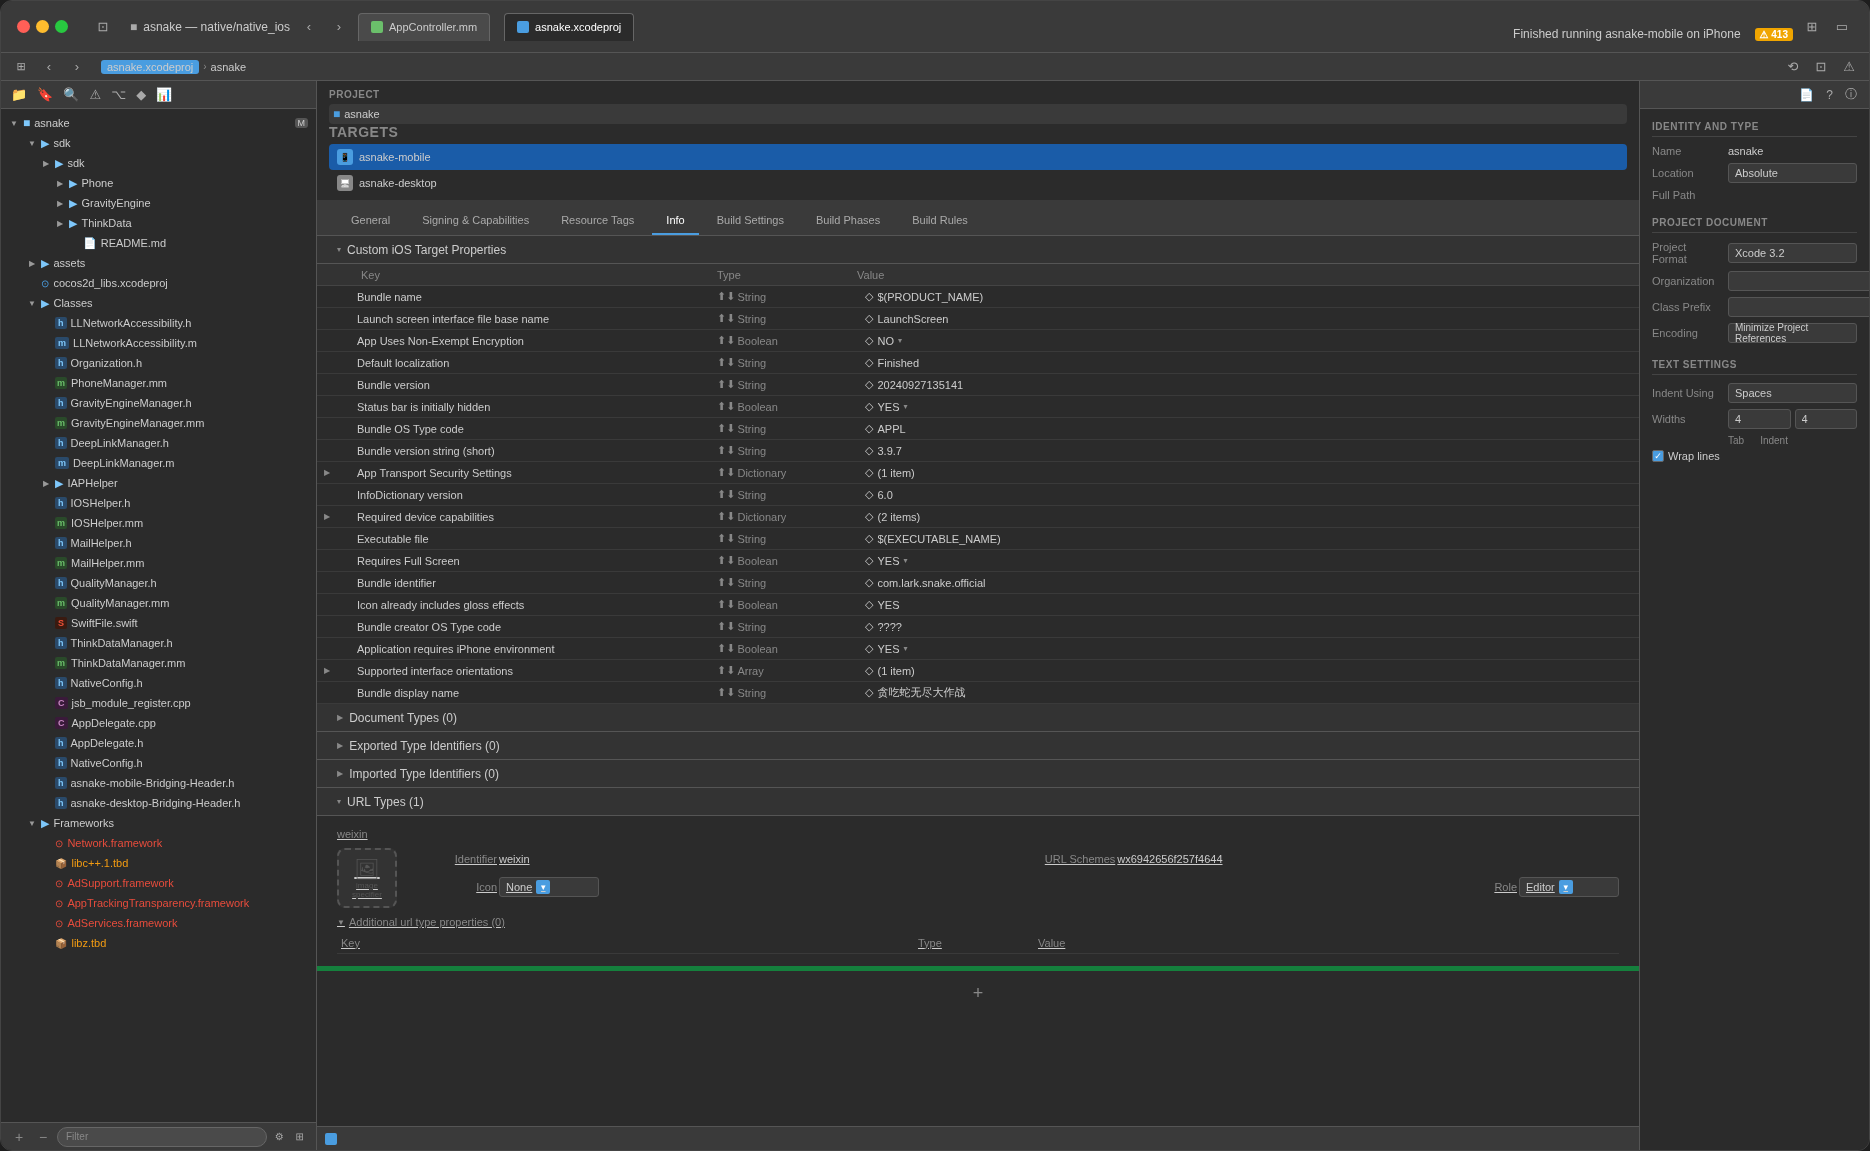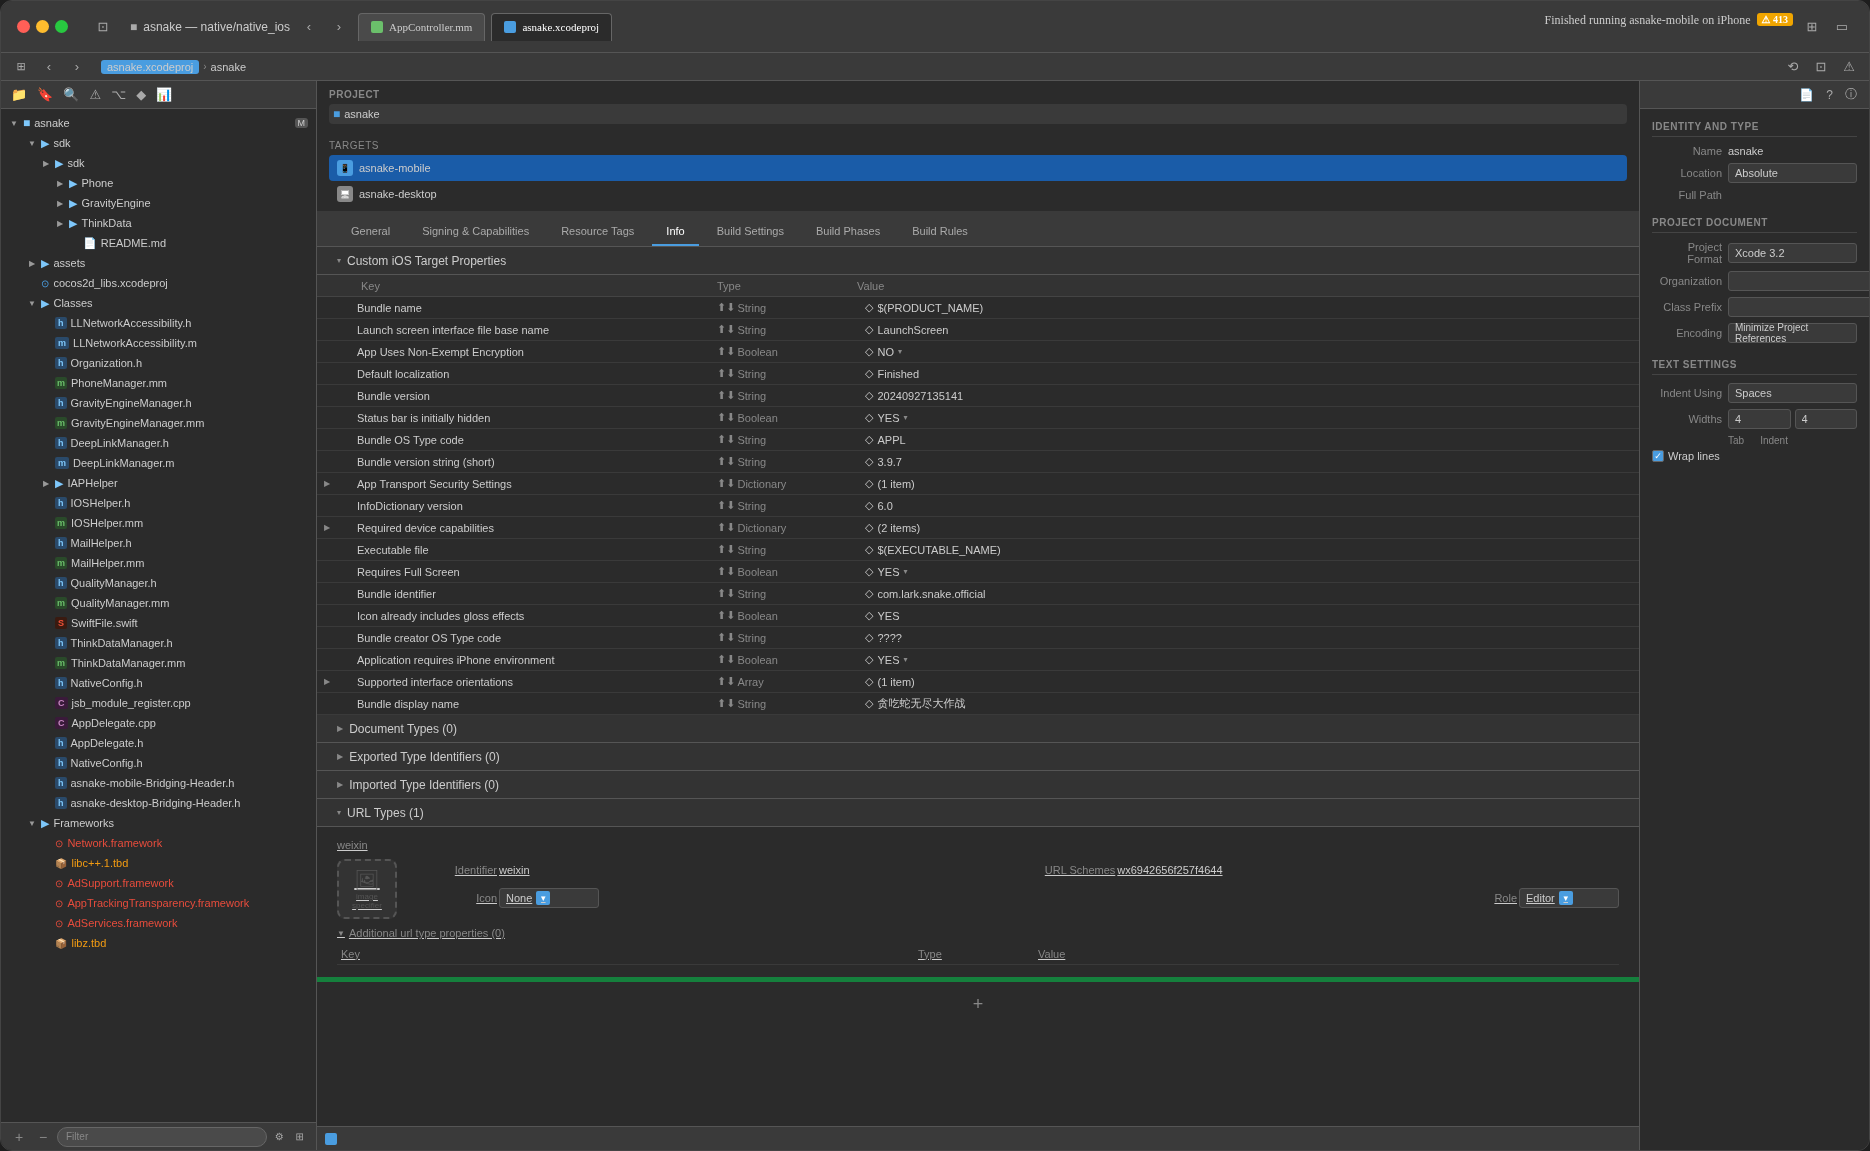--- a/index.html
+++ b/index.html
@@ -67,24 +67,23 @@
       display: flex;
       align-items: center;
       justify-content: center;
       font-size: 13px;
       border-radius: 4px;
     }
 
     .title-bar-center {
       flex: 1;
       display: flex;
-      align-items: flex-start;
+      align-items: flex-end;
       justify-content: center;
-      gap: 6px;
-      font-family: Liberation Serif, serif;
+      gap: 14px;
     }
 
     .status-text {
       font-size: 12px;
       color: #ccc;
     }
 
     .warning-badge {
       background: #f0a500;
       color: white;
@@ -465,21 +464,20 @@
       display: flex;
       align-items: center;
       margin-bottom: 6px;
       gap: 6px;
     }
 
     .rp-label {
       font-size: 11px;
       color: #888;
       width: 70px;
-      text-align: right;
       flex-shrink: 0;
     }
 
     .rp-value {
       font-size: 11px;
       color: #ccc;
       flex: 1;
     }
 
     .rp-input {
@@ -973,21 +971,21 @@
     <div class="editor-area">
 
       <div style="display:flex;height:100%;flex-direction:column;">
 
         <div style="padding:8px 12px 4px 12px;background:#2b2b2b;flex-shrink:0;">
           <div style="font-size:10px;font-weight:600;color:#888;text-transform:uppercase;letter-spacing:0.5px;margin-bottom:4px;">PROJECT</div>
           <div class="tree-item" style="padding:0 4px;background:#3a3a3a;border-radius:4px;">
             <span style="font-size:12px;color:#4a9de0;">■</span>
             <span>asnake</span>
           </div>
-          <div style="font-size:10px;font-weight:400;color:#888;text-transform:uppercase;letter-spacing:0.5px;margin-top:16px;margin-bottom:4px;">TARGETS</div>
+          <div style="font-size:14px;font-weight:700;color:#888;text-transform:uppercase;letter-spacing:0.5px;margin-top:0;margin-bottom:4px;">TARGETS</div>
           <div class="target-item selected">
             <div class="target-icon target-mobile">
               <span style="font-size:8px;color:white;">📱</span>
             </div>
             <span>asnake-mobile</span>
           </div>
           <div class="target-item">
             <div class="target-icon target-desktop">
               <span style="font-size:8px;color:white;">🖥</span>
             </div>

